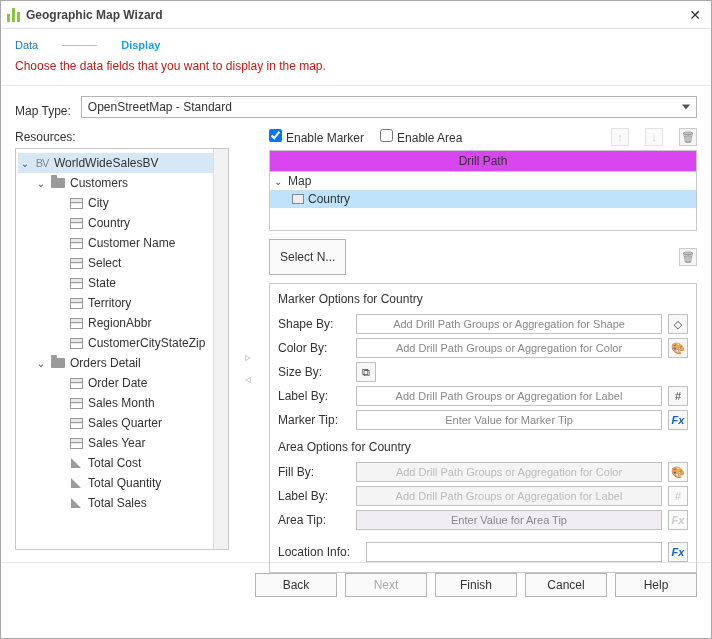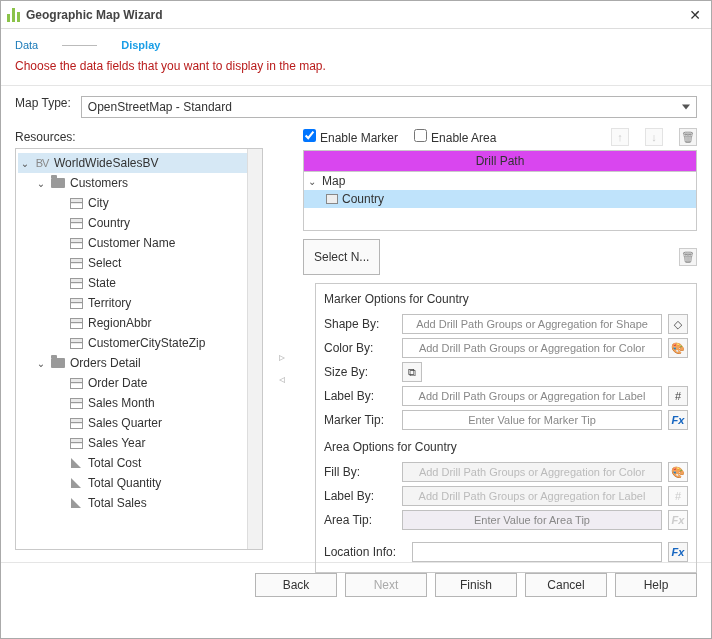--- a/index.html
+++ b/index.html
@@ -34,39 +34,39 @@
   .steps {
     display:flex; align-items:center; gap:24px;
     padding: 10px 24px 4px 14px;
     font-size:11px;
   }
   .step-data { color:#1a7ab8; }
   .step-line { flex:0 0 35px; height:1px; background:#bbb; }
   .step-display { color:#1a9ee6; font-weight:600; }
   .subtitle { padding: 4px 14px 12px 14px; color:#b91c1c; font-size:12px; border-bottom:1px solid #e5e5e5;}
   .maptype-row {
-    display:flex; align-items:flex-start; gap:10px;
+    display:flex; align-items:flex-end; gap:10px;
     padding: 10px 14px;
   }
   .maptype-row label { white-space:nowrap; }
   .combo {
     flex:1; height:22px; border:1px solid #b5b5b5;
     display:flex; align-items:center; padding:0 6px;
     background:#fff; position:relative;
   }
   .combo .caret {
     position:absolute; right:6px; top:50%; transform:translateY(-50%);
     border-left:4px solid transparent; border-right:4px solid transparent;
     border-top:5px solid #555;
   }
   .content {
     display:flex; gap:10px; padding:0 14px 8px 14px;
     height: 430px;
   }
-  .left { width:248px; display:flex; flex-direction:column; }
+  .left { width:214px; display:flex; flex-direction:column; }
   .left-label { margin:2px 0 4px 0; }
   .tree-wrap {
     flex:1; border:1px solid #c9c9c9; overflow:auto; background:#fff;
     position:relative;
   }
   .tree-wrap::after{
     content:""; position:absolute; right:0; top:0; bottom:0; width:14px;
     background:#f2f2f2; border-left:1px solid #ddd;
   }
   .tree { padding:4px 2px; }
@@ -94,21 +94,21 @@
   .drillbox { border:1px solid #c9c9c9; }
   .drillhead { text-align:center; border-bottom:1px solid #c9c9c9; padding:3px 0; background:#d946ef;}
   .drillbody { height:58px; overflow:auto; }
   .drow { display:flex; align-items:center; height:18px; gap:4px; padding:0 4px;}
   .drow .tg{width:10px;font-size:10px;color:#555;}
   .drow.selected{ background:#bfe3fb; }
   .drow.lvl-b{padding-left:22px}
   .icon-mini{ width:12px; height:10px; border:1px solid #888; position:relative; background:#eee;}
   .selname-row{ display:flex; align-items:center; gap:6px; margin-top:4px;}
   .btn-small{ border:1px solid #b5b5b5; background:#fafafa; height:36px; padding:0 10px; display:flex; align-items:center; cursor:pointer;}
-  .opts { border:1px solid #c9c9c9; padding:6px 8px 8px 8px; margin-top:4px; flex:1;margin-left:12px;}
+  .opts { border:1px solid #c9c9c9; padding:6px 8px 8px 8px; margin-top:4px; flex:1;}
   .opt-title{ margin:2px 0 6px 0; color:#333;}
   .opt-row{ display:flex; align-items:center; gap:6px; height:24px; }
   .opt-row .lab{ width:72px; }
   .opt-input{ flex:1; height:20px; border:1px solid #c0c0c0; background:#fff; text-align:center; color:#888; font-size:11px; display:flex; align-items:center; justify-content:center; padding:0 4px;}
   .opt-input.disabled{ background:#f4f4f4; color:#bbb;}
   .opt-input.areatip{ background:#f0edf3; }
   .mini-btn{ width:20px; height:20px; border:1px solid #c0c0c0; background:#f7f7f7; display:flex; align-items:center; justify-content:center; font-size:11px; color:#444;}
   .mini-btn.fx{ color:#1565c0; font-weight:600; font-style:italic;}
   .mini-btn.disabled{ color:#ccc; background:#fafafa;}
   .footer { display:flex; justify-content:flex-end; gap:8px; padding:10px 14px; border-top:1px solid #e5e5e5; margin-top:4px;}

